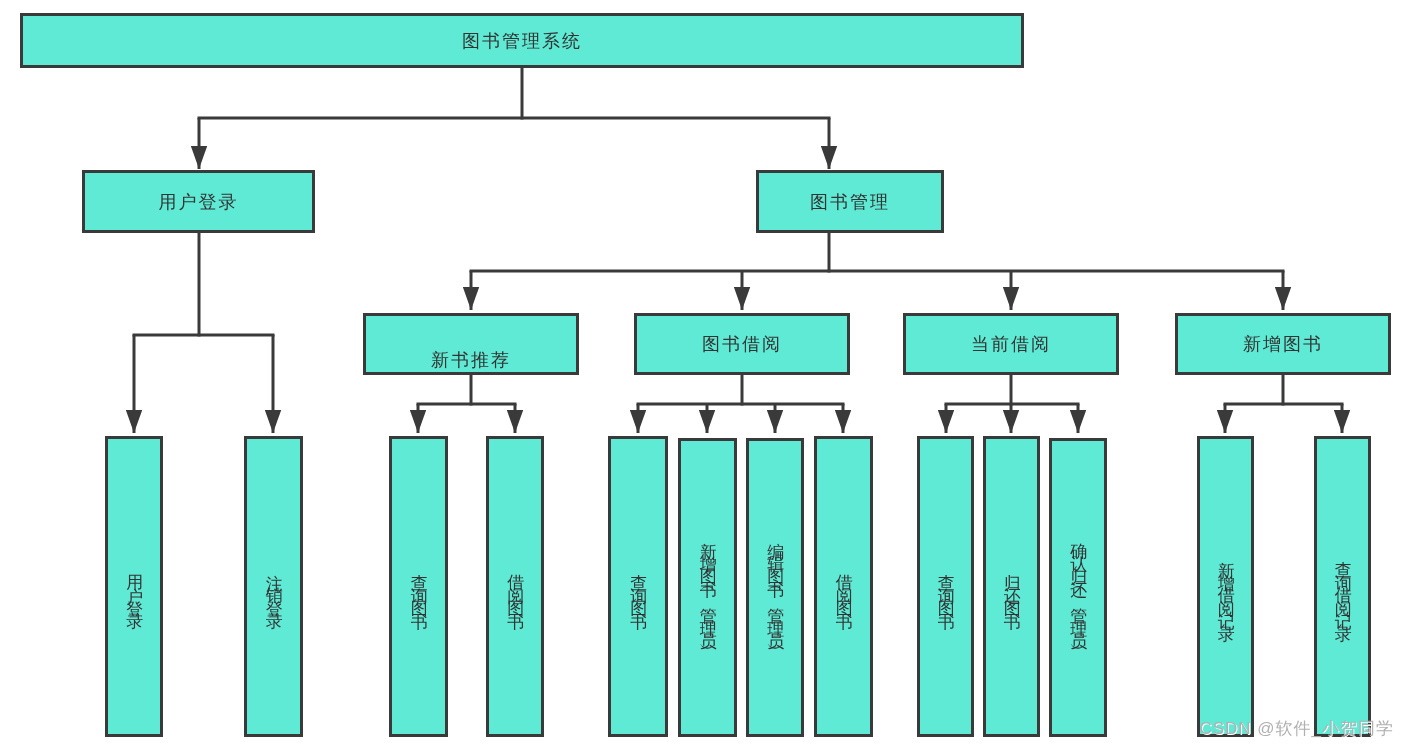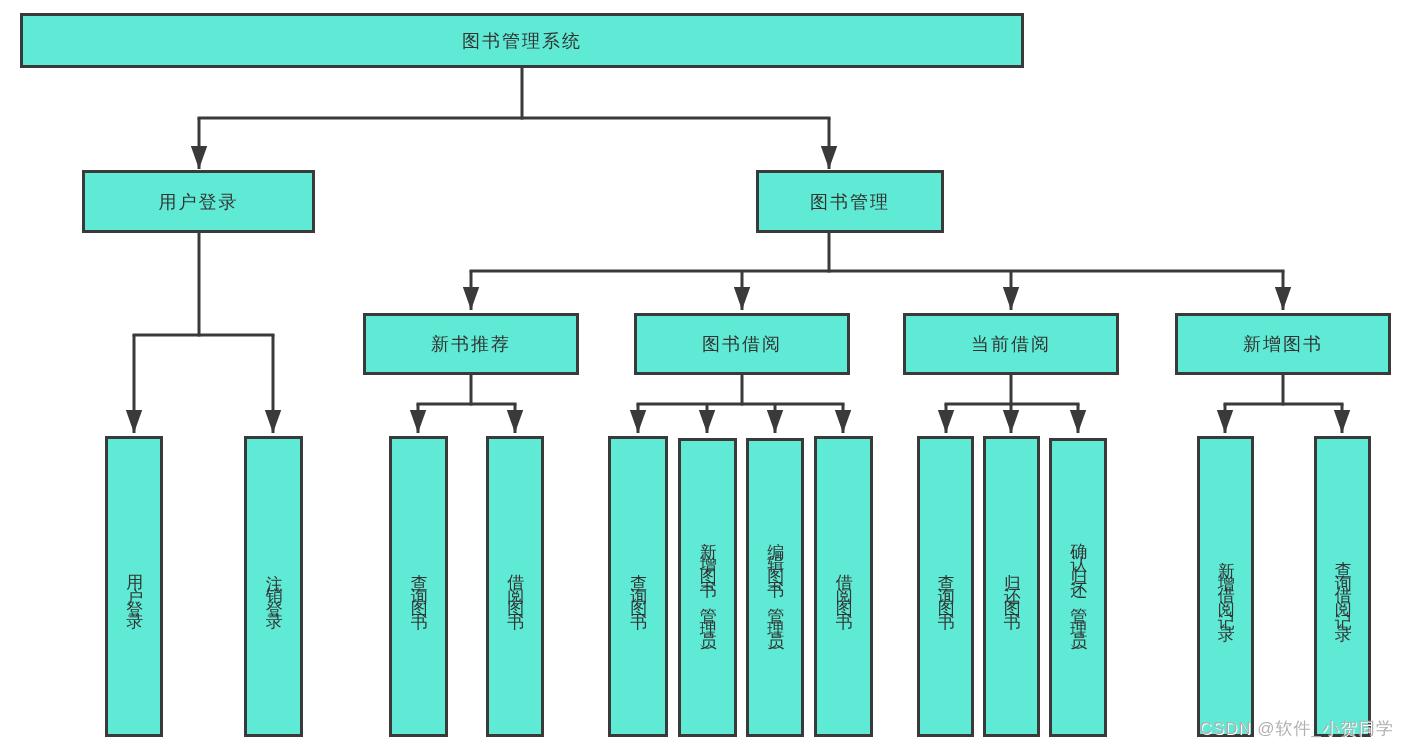--- a/index.html
+++ b/index.html
@@ -82,21 +82,21 @@
     <span>图书管理系统</span>
   </div>
 
   <div class="node h-node" style="left:82px;top:170px;width:233px;height:63px;">
     <span>用户登录</span>
   </div>
   <div class="node h-node" style="left:712px;top:170px;width:188px;height:63px;margin-left:44px;">
     <span>图书管理</span>
   </div>
 
-  <div class="node h-node" style="left:363px;top:313px;width:216px;height:62px;">
+  <div class="node h-node" style="left:363px;top:313px;width:216px;height:62px;align-items:flex-end;">
     <span>新书推荐</span>
   </div>
   <div class="node h-node" style="left:634px;top:313px;width:216px;height:62px;text-align:right;">
     <span>图书借阅</span>
   </div>
   <div class="node h-node" style="left:903px;top:313px;width:216px;height:62px;">
     <span>当前借阅</span>
   </div>
   <div class="node h-node" style="left:1175px;top:313px;width:216px;height:62px;">
     <span>新增图书</span>

